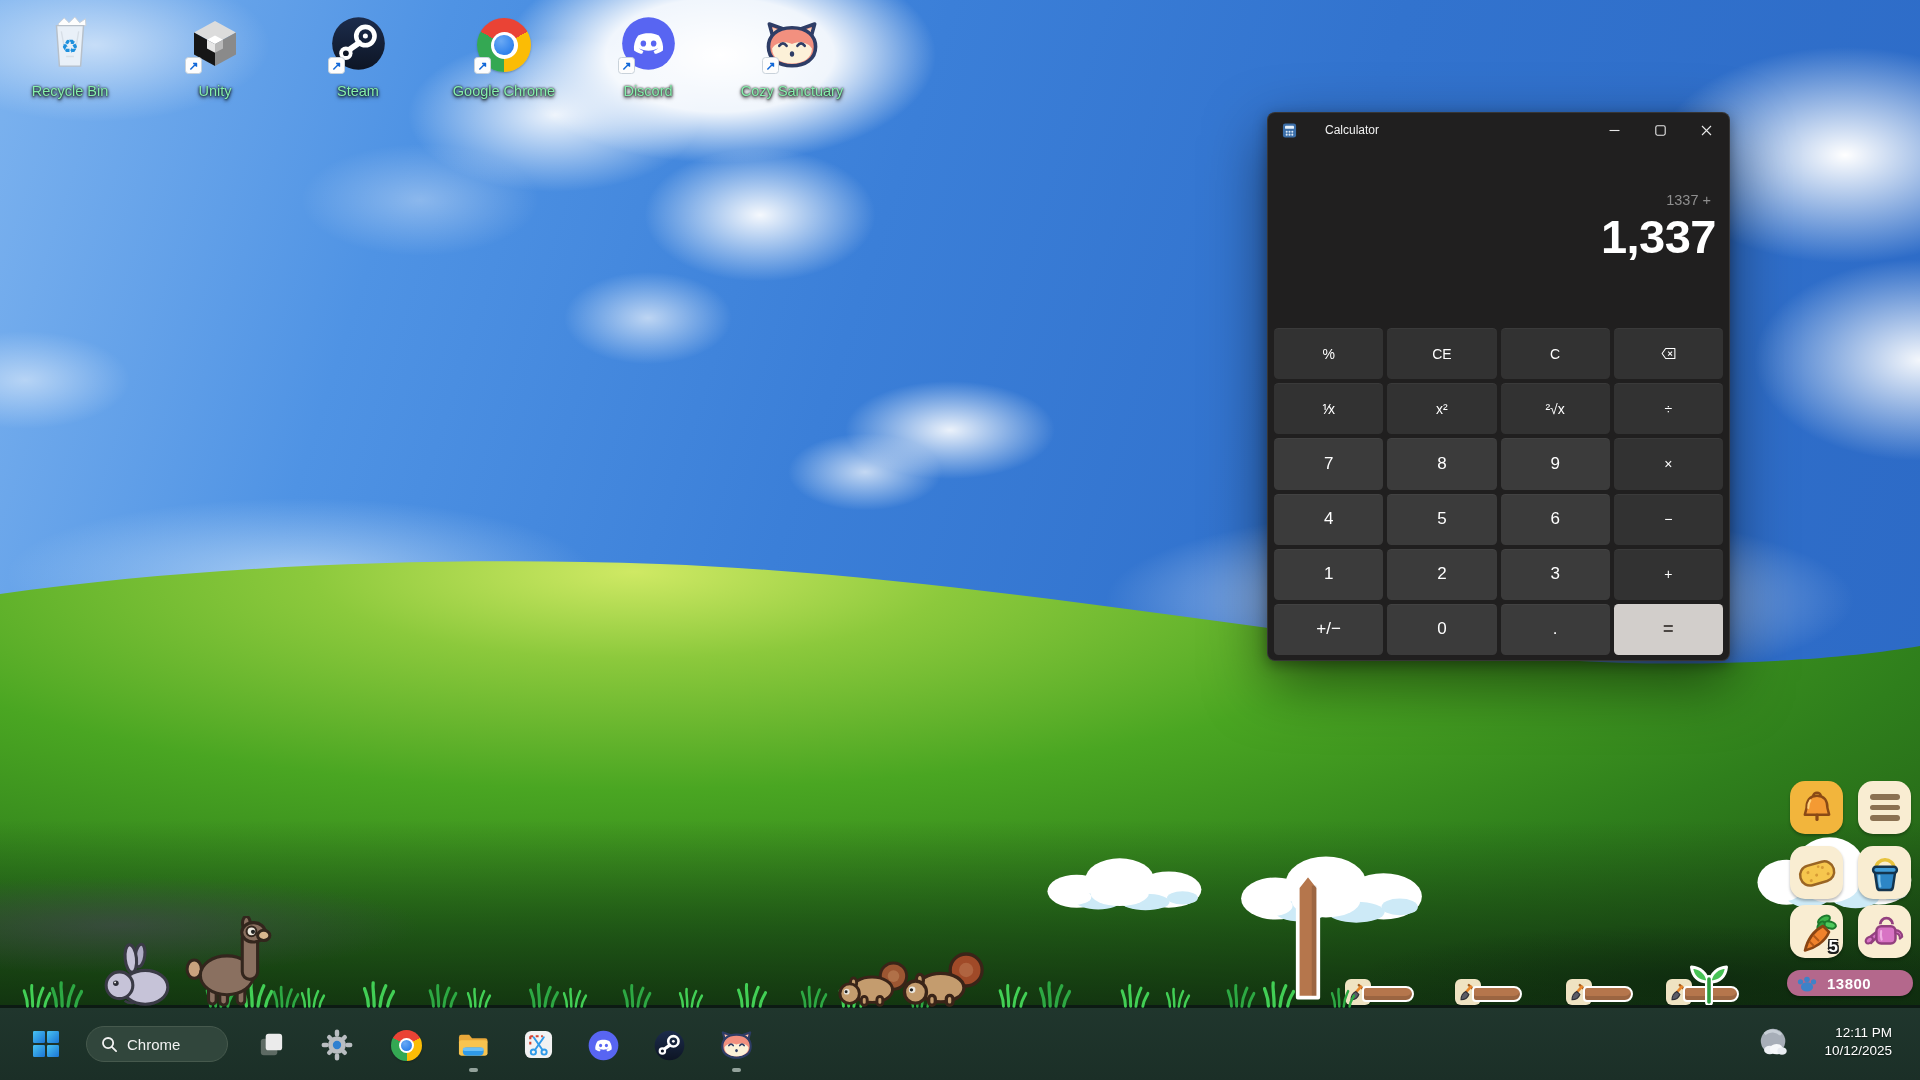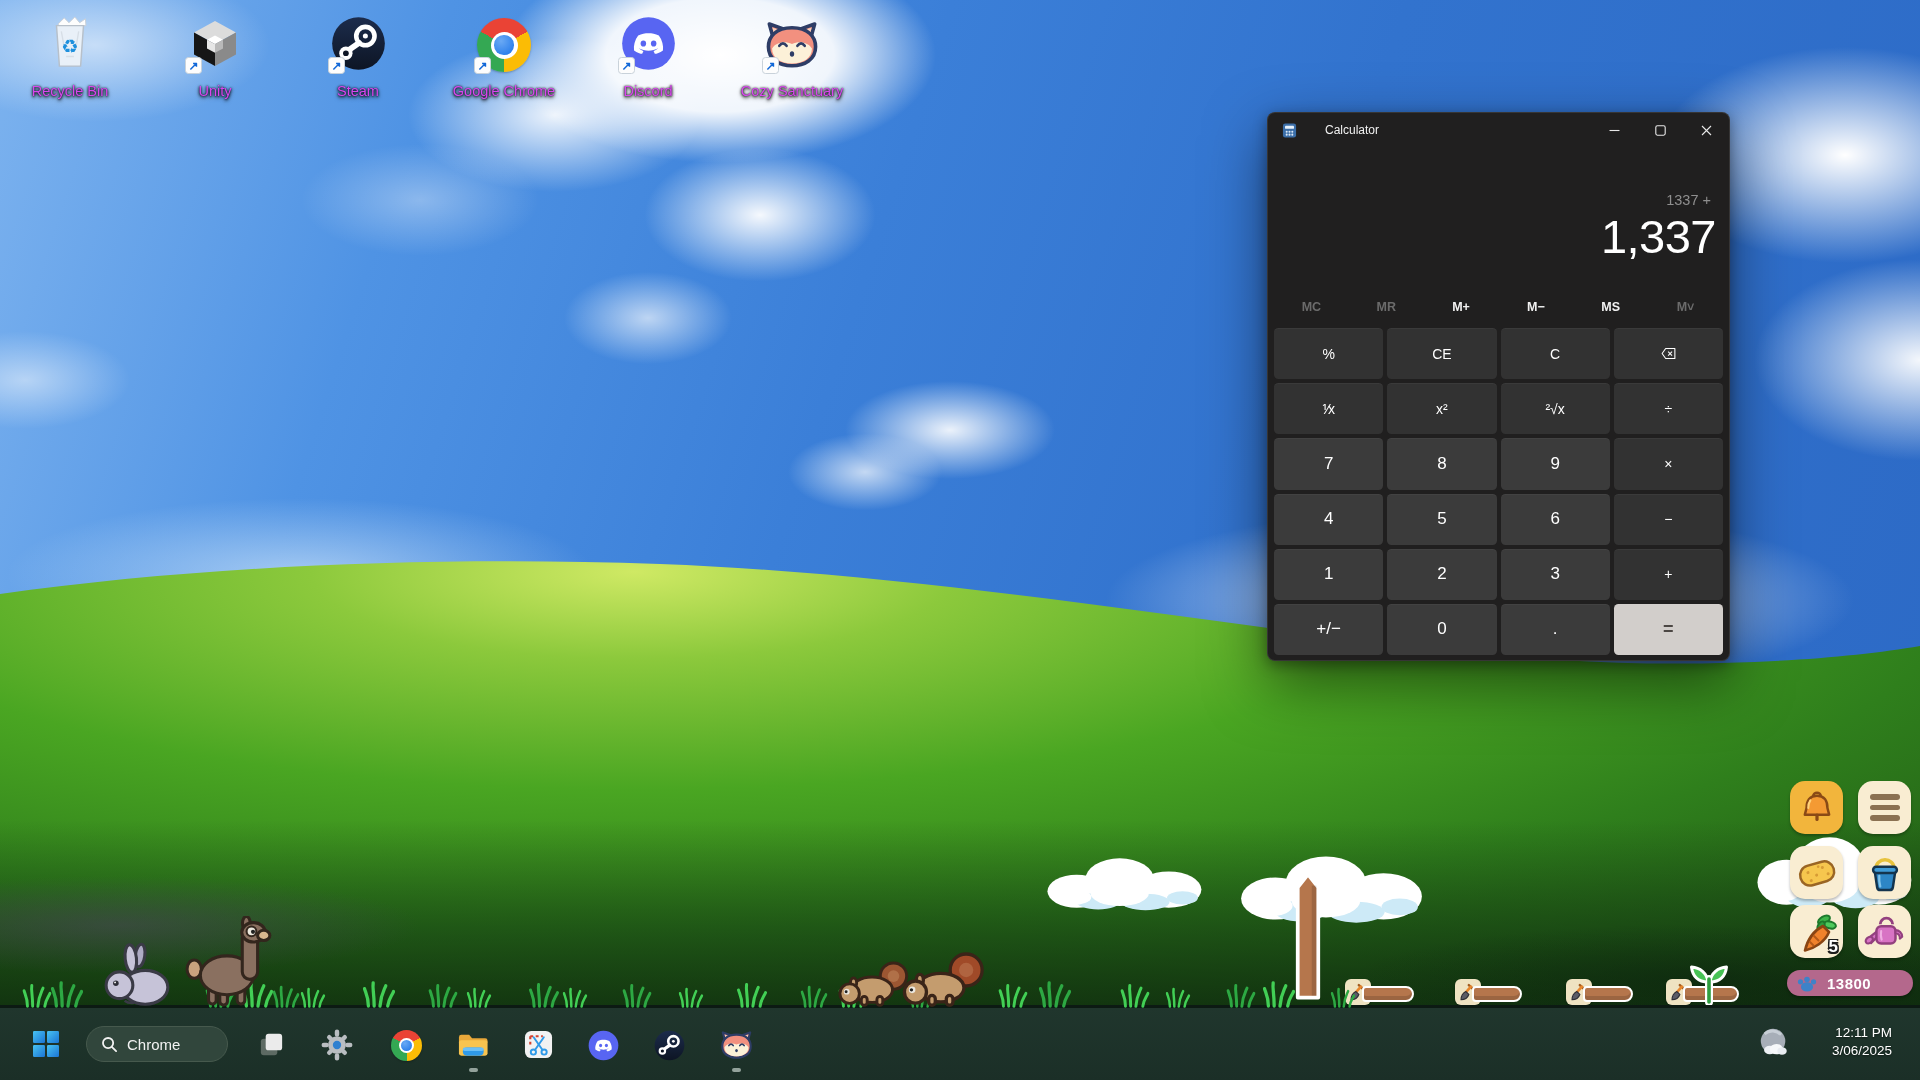--- a/index.html
+++ b/index.html
@@ -26,21 +26,21 @@
   .hill-svg{position:absolute;left:0;top:548px;width:1920px;height:532px;z-index:1;}
   .field-dark{position:absolute;left:0;top:820px;width:1920px;height:260px;z-index:2;background:
     radial-gradient(ellipse 430px 70px at 120px 105px, rgba(90,62,112,.42), rgba(90,62,112,0) 70%),
     radial-gradient(ellipse 500px 80px at 1700px 160px, rgba(10,30,14,.45), rgba(10,30,14,0) 70%),
     linear-gradient(to bottom, rgba(18,58,14,0) 0%, rgba(16,48,16,.55) 45%, rgba(9,28,11,.92) 100%);}
 
   
   .dicons{position:absolute;top:8px;left:0;z-index:4;}
   .dicon{position:absolute;width:132px;text-align:center;}
   .dicon .art{height:64px;display:flex;align-items:flex-end;justify-content:center;position:relative;}
-  .dicon .lbl{margin-top:11px;font-size:14.5px;color:#d946ef;
+  .dicon .lbl{margin-top:11px;font-size:14.5px;color:#86efac;
     text-shadow:0 1px 3px rgba(0,0,0,.95),0 0 2px rgba(0,0,0,.8),0 2px 4px rgba(0,0,0,.6);}
   .sc-arrow{position:absolute;left:36px;bottom:-2px;width:17px;height:17px;background:#fdfdfd;
     border:1px solid #c9d2da;border-radius:3.5px;display:flex;align-items:center;justify-content:center;
     font-size:12px;font-weight:bold;color:#1268d8;line-height:1;}
   .chrome-logo{width:54px;height:54px;border-radius:50%;position:relative;
     background:conic-gradient(#ea4335 0 60deg,#fbbc05 60deg 180deg,#34a853 180deg 300deg,#ea4335 300deg 360deg);
     box-shadow:0 1px 2px rgba(0,0,0,.25);}
   .chrome-logo::before{content:"";position:absolute;inset:25%;background:#fff;border-radius:50%;}
   .chrome-logo::after{content:"";position:absolute;inset:32%;border-radius:50%;
     background:radial-gradient(circle at 35% 30%,#6aa9f4,#1a73e8);}
@@ -55,21 +55,21 @@
   .calc-title{position:absolute;left:37px;top:10px;font-size:12px;color:#f0f0f0;margin-left:20px;}
   .win-btns{position:absolute;right:0;top:0;height:34px;display:flex;}
   .win-btn{width:46px;height:34px;display:flex;align-items:center;justify-content:center;border-top-right-radius:8px;}
   .calc-nav{position:absolute;top:36px;left:0;right:0;height:38px;}
   .hamb{position:absolute;left:12px;top:8px;width:26px;height:24px;display:flex;flex-direction:column;justify-content:center;gap:3.5px;padding:0 4px;border-radius:4px;}
   .hamb i{display:block;height:1.8px;background:#eaeaea;border-radius:1px;}
   .calc-mode{position:absolute;left:46px;top:4px;font-size:20.5px;font-weight:bold;letter-spacing:.2px;}
   .pin-icon{position:absolute;left:150px;top:9px;}
   .hist-icon{position:absolute;right:13px;top:8px;padding:3px;border-radius:4px;}
   .calc-expr{position:absolute;right:18px;top:79px;font-size:14.5px;color:#8f8f8f;}
-  .calc-result{position:absolute;right:13px;top:94px;font-size:47px;font-weight:400;letter-spacing:-.5px;line-height:60px;}
+  .calc-result{position:absolute;right:13px;top:94px;font-size:47px;font-weight:700;letter-spacing:-.5px;line-height:60px;}
   .mem-row{position:absolute;left:6px;right:6px;top:182px;height:24px;display:flex;}
   .mem-key{flex:1;text-align:center;font-size:12.5px;font-weight:600;color:#f2f2f2;line-height:24px;border-radius:4px;}
   .mem-key.dim{color:#6b6b6b;}
   .cgrid{position:absolute;left:6px;right:6px;top:215px;bottom:5px;display:grid;
     grid-template-columns:repeat(4,1fr);grid-template-rows:repeat(6,1fr);gap:4px;}
   .ckey{border:none;border-radius:4.5px;background:#323232;color:#fff;font-family:"Liberation Sans",sans-serif;
     font-size:14px;display:flex;align-items:center;justify-content:center;box-shadow:inset 0 1px 0 rgba(255,255,255,.04);}
   .ckey.num{background:#3b3b3b;font-size:17px;font-weight:500;}
   .ckey.eq{background:#d2cecb;color:#4c4744;font-size:18px;font-weight:600;}
 
@@ -538,28 +538,20 @@
         </div>
         <div class="win-btn">
           <svg width="11" height="11" viewBox="0 0 11 11">
               <path d="M1 1 L10 10 M10 1 L1 10" stroke="#e8e8e8" stroke-width="1.1"></path>
             </svg>
         </div>
       </div>
     </div>
     <div class="calc-expr">1337 +</div>
     <div class="calc-result">1,337</div>
-    <div class="mem-row">
-      <span class="mem-key dim">MC</span>
-      <span class="mem-key dim">MR</span>
-      <span class="mem-key">M+</span>
-      <span class="mem-key">M−</span>
-      <span class="mem-key">MS</span>
-      <span class="mem-key dim">M˅</span>
-    </div>
     <div class="cgrid">
       <button class="ckey">%</button>
       <button class="ckey">CE</button>
       <button class="ckey">C</button>
       <button class="ckey" aria-label="⌫">
         <svg width="17" height="17" viewBox="0 0 24 24">
           <path d="M8 5 L3 12 L8 19 H21 V5 Z" fill="none" stroke="#fff" stroke-width="1.5" stroke-linejoin="round"></path>
           <path d="M11.5 9.5 l5.5 5.5 M17 9.5 l-5.5 5.5" stroke="#fff" stroke-width="1.5"></path>
         </svg>
       </button>
@@ -680,16 +672,16 @@
     <svg width="34" height="34" viewBox="0 0 36 36">
       <circle cx="17" cy="16" r="13" fill="#a7aeb8"></circle>
       <path d="M8 8.5 a12.5 12.5 0 0 1 17.5 0.8" stroke="#cdd3da" stroke-width="3" fill="none" opacity="0.85"></path>
       <ellipse cx="13.5" cy="25.5" rx="6" ry="4.5" fill="#eef1f5"></ellipse>
       <ellipse cx="20.5" cy="24.5" rx="7" ry="5.5" fill="#f6f8fa"></ellipse>
       <ellipse cx="26.5" cy="26.5" rx="5" ry="4" fill="#e8ecf1"></ellipse>
     </svg>
   </div>
   <div class="clock">
     <div>12:11 PM</div>
-    <div>3/06/2025</div>
+    <div>10/12/2025</div>
   </div>
 
 </div>
 
 </body></html>

